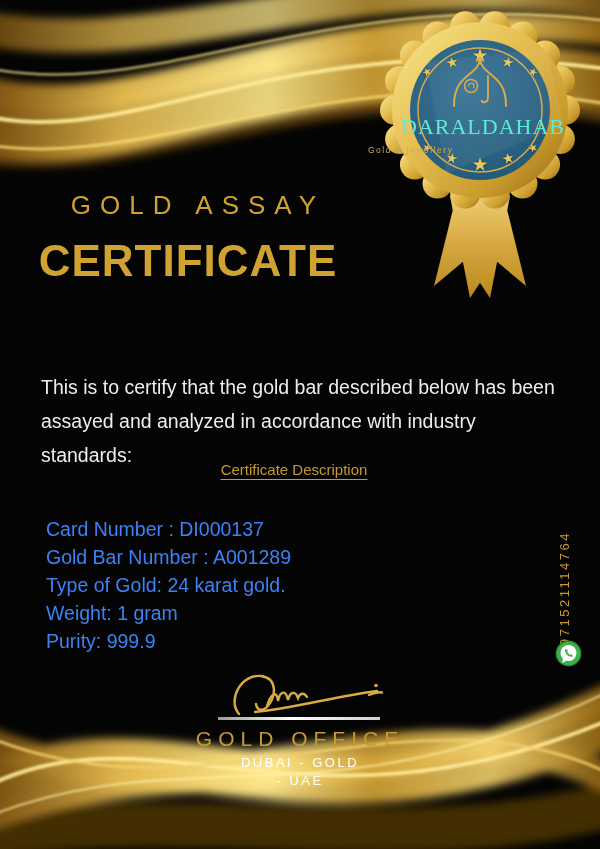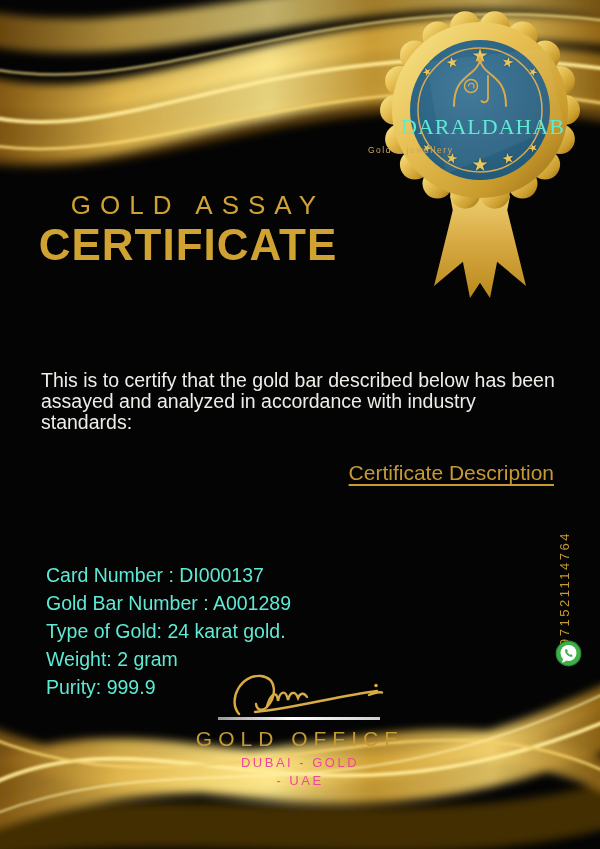--- a/index.html
+++ b/index.html
@@ -36,47 +36,47 @@
     color:#5eead4;font-weight:500;
   }
   .tagline{
     position:absolute;left:0;top:139px;width:100%;
     font-size:8.5px;letter-spacing:1.5px;color:#cfa85c;
   }
 
   
   .title-block{left:0;top:190px;width:376px;text-align:center;color:#cfa231;}
   .kicker{font-size:26px;letter-spacing:9px;margin-right:-9px;font-weight:500;margin-left:11px;}
-  .main-title{font-size:44px;font-weight:800;letter-spacing:1px;line-height:1.02;margin-top:2px;}
-
-  
-  .intro{left:41px;top:370px;width:522px;font-size:19.5px;line-height:21px;color:#efede8;}
+  .main-title{font-size:44px;font-weight:800;letter-spacing:1px;line-height:1.02;margin-top:18px;}
+
+  
+  .intro{left:41px;top:370px;width:522px;font-size:19.5px;line-height:34px;color:#efede8;}
   .desc-link{
-    left:34px;top:461px;width:520px;text-align:right;
-    font-size:21px;color:#c69a33;text-decoration:underline;
+    left:34px;top:461px;width:520px;text-align:center;
+    font-size:15px;color:#c69a33;text-decoration:underline;
     text-underline-offset:4px;cursor:pointer;
   }
-  .details{left:46px;top:515px;font-size:19.5px;line-height:28px;color:#5eead4;margin-top:46px;}
+  .details{left:46px;top:515px;font-size:19.5px;line-height:28px;color:#3b82f6;}
 
   
   .phone-vertical{
     left:487px;top:566px;width:160px;height:20px;
     transform:rotate(-90deg);
     font-size:13px;letter-spacing:2.5px;color:#c79a33;text-align:left;
   }
   .wa{left:555px;top:640px;width:27px;height:27px;cursor:pointer;}
 
   
   .signature{left:225px;top:666px;}
   .divider{left:218px;top:717px;width:162px;height:2.5px;
            background:linear-gradient(90deg,#9a9a9a,#ffffff 45%,#cfcfcf);}
   .head-office{left:150px;top:727px;width:300px;text-align:center;
                font-size:21px;letter-spacing:6px;margin-right:-6px;color:#c49a33;}
   .address{left:150px;top:754px;width:300px;text-align:center;
-           font-size:13px;letter-spacing:2.5px;line-height:17.5px;color:#ec4899;}
+           font-size:13px;letter-spacing:2.5px;line-height:17.5px;color:#ffffff;}
 </style>
 </head>
 <body>
 
 <div class="page">
 
   <svg class="abs waves-top" width="600" height="205" viewBox="0 0 600 205">
     <defs>
       <linearGradient id="wg" x1="0" y1="0" x2="600" y2="0" gradientUnits="userSpaceOnUse">
         <stop offset="0" stop-color="#8a5d13"></stop>
@@ -207,21 +207,21 @@
   </div>
 
   <div class="abs intro">This is to certify that the gold bar described below has been assayed and analyzed in accordance with industry standards:</div>
 
   <div class="abs desc-link">Certificate Description</div>
 
   <div class="abs details">
     <div>Card Number : DI000137</div>
     <div>Gold Bar Number : A001289</div>
     <div>Type of Gold: 24 karat gold.</div>
-    <div>Weight: 2 gram</div>
+    <div>Weight: 1 gram</div>
     <div>Purity: 999.9</div>
   </div>
 
   <div class="abs phone-vertical">+971521114764</div>
   <svg class="abs wa" width="27" height="27" viewBox="0 0 27 27">
     <circle cx="13.5" cy="13.5" r="12.3" fill="#3db049" stroke="#2c8535" stroke-width="1.2"></circle>
     <circle cx="13.5" cy="13" r="8" fill="#ffffff"></circle>
     <path d="M8.2,18.5 L7,23 L11.5,20.8 Z" fill="#ffffff"></path>
     <path d="M10.3,9.2 c-.7,1.9.2,4.1 2,5.7 1.8,1.6 4.2,2.2 5.6,1.4 l-1.3-2.1 -1.8.5 -2.6-2.4 .7-1.7 -1.8-1.6 z" fill="#3db049"></path>
   </svg>

